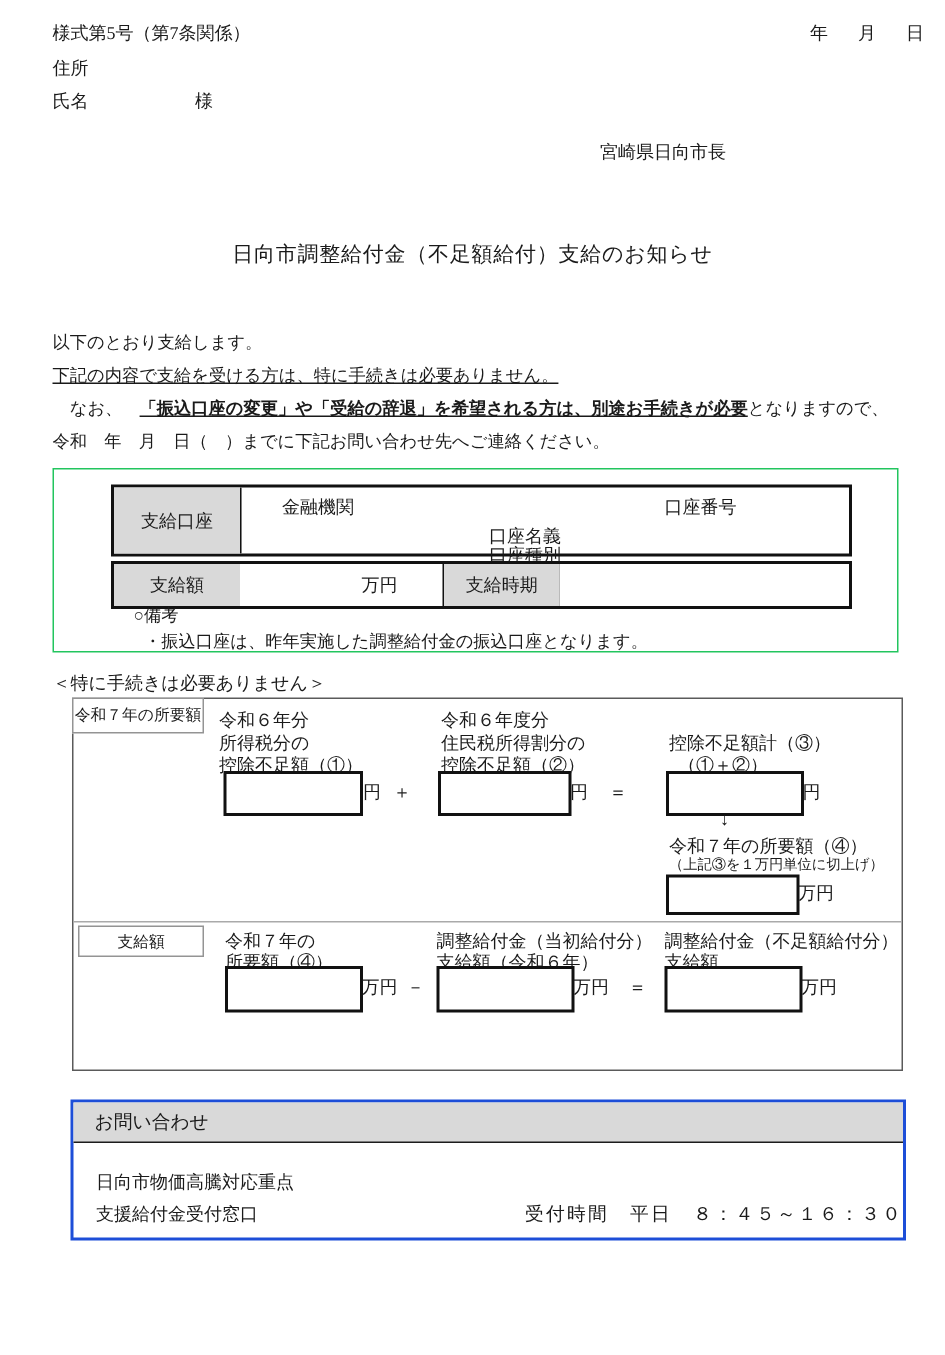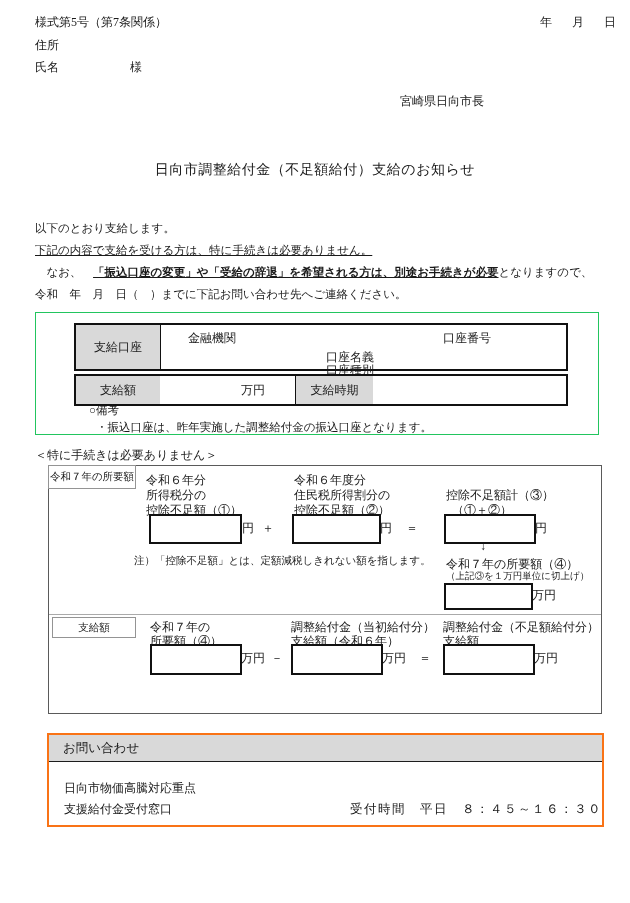--- a/index.html
+++ b/index.html
@@ -16,21 +16,21 @@
   
   .outerbox{position:absolute;border:1px solid #22c55e;background:#fff;}
   .thicktable{position:absolute;border:2px solid #111;background:#fff;}
   .graycell{position:absolute;top:0;bottom:0;display:flex;align-items:center;justify-content:center;}
   
   .fbox{position:absolute;border:1px solid #5a5a5a;background:#fff;}
   .fieldbox{position:absolute;border:2px solid #111;background:#fff;}
   .minilabel{position:absolute;border:1px solid #949494;background:#fff;display:flex;align-items:center;justify-content:center;font-size:10.5px;}
   .divline{position:absolute;left:0;right:0;border-top:1px solid #aaa;}
   
-  .contactbox{position:absolute;border:2px solid #f97316;background:#fff;}
+  .contactbox{position:absolute;border:2px solid #1d4ed8;background:#fff;}
   .contacthead{position:absolute;left:0;right:0;top:0;height:26px;border-bottom:1px solid #1c1c1c;display:flex;align-items:center;padding-left:14px;font-size:12.5px;}
   .ls1{letter-spacing:1.5px;}
 </style>
 </head>
 <body>
 
 <div id="doc">
 
   <div class="abs fs12" style="left:35px;top:14px;">様式第5号（第7条関係）</div>
   <div class="abs fs12" style="left:540px;top:14px;letter-spacing:4px;">年　月　日</div>
@@ -90,21 +90,20 @@
     <div class="abs fs12" style="left:193px;top:54px;">円</div>
     <div class="abs fs12" style="left:213px;top:54px;">＋</div>
 
     <div class="fieldbox" style="left:243px;top:48px;width:85px;height:26px;"></div>
     <div class="abs fs12" style="left:331px;top:54px;">円</div>
     <div class="abs fs12" style="left:357px;top:54px;">＝</div>
 
     <div class="fieldbox" style="left:395px;top:48px;width:88px;height:26px;"></div>
     <div class="abs fs12" style="left:486px;top:54px;">円</div>
 
-    <div class="abs fs105" style="left:85px;top:88px;">注）「控除不足額」とは、定額減税しきれない額を指します。</div>
 
     <div class="abs fs12" style="left:431px;top:73px;">↓</div>
     <div class="abs fs12" style="left:397px;top:90px;">令和７年の所要額（④）</div>
     <div class="abs fs95" style="left:397px;top:104px;">（上記③を１万円単位に切上げ）</div>
     <div class="fieldbox" style="left:395px;top:117px;width:85px;height:23px;"></div>
     <div class="abs fs12" style="left:483px;top:121px;">万円</div>
 
     <div class="divline" style="top:148px;"></div>
 
     <div class="minilabel" style="left:3px;top:151px;width:82px;height:19px;">支給額</div>

